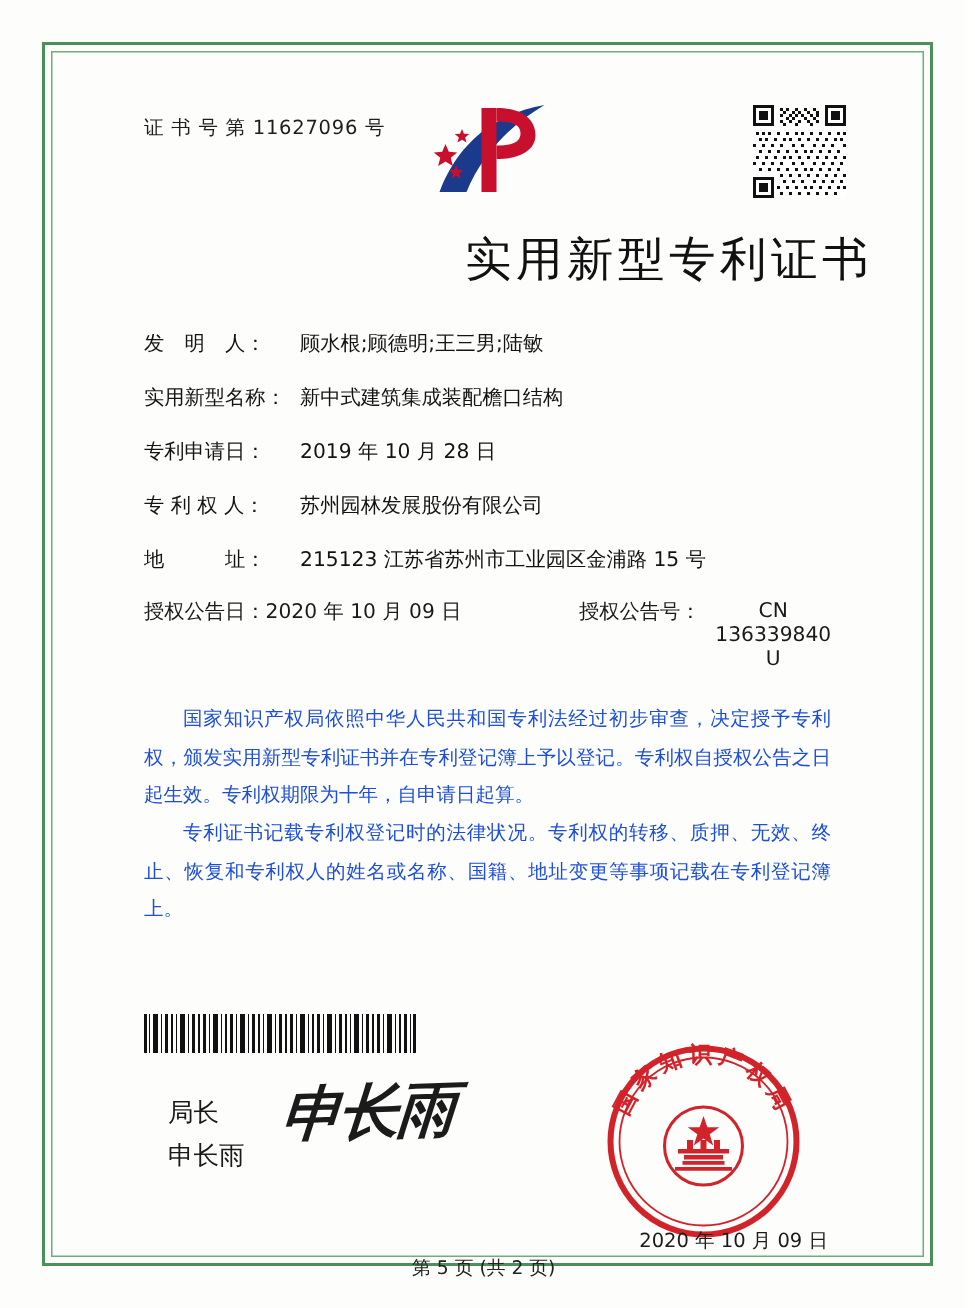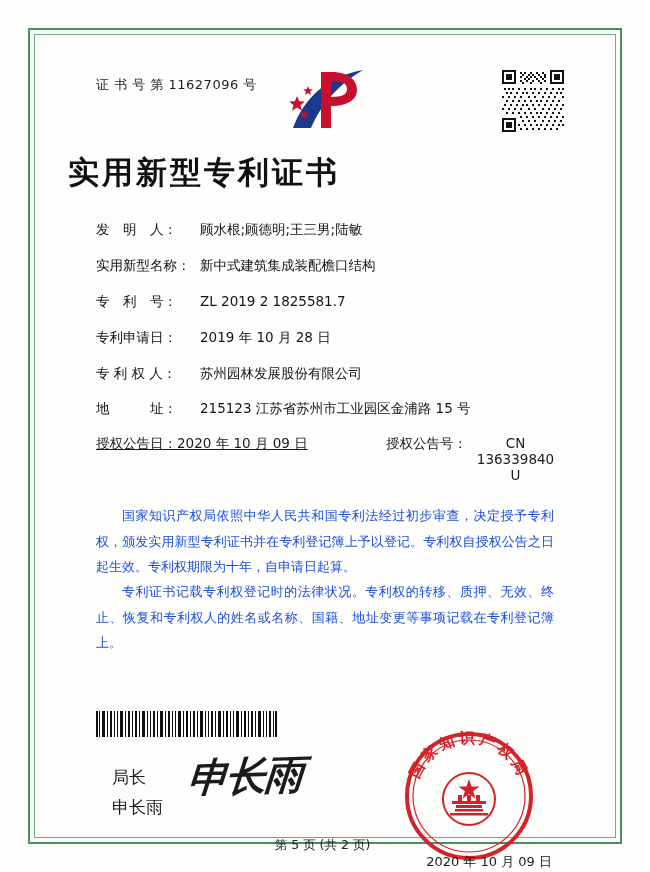--- a/index.html
+++ b/index.html
@@ -68,23 +68,23 @@
     height: 72px;
   }
   .qr {
     position: absolute;
     right: 18px;
     top: 8px;
     width: 62px;
     height: 62px;
   }
   .title {
-    text-align: left;
+    text-align: right;
     font-size: 31px;
-    font-weight: bold;
+    font-weight: normal;
     letter-spacing: 3px;
     margin-top: 12px;
     margin-bottom: 26px;
     color: #111;
     font-family: "DejaVu Sans", "Liberation Sans", sans-serif;
   }
   .fields {
     padding: 0 26px 0 28px;
   }
   .field {
@@ -107,21 +107,20 @@
   .field-split {
     display: flex;
     align-items: baseline;
     font-size: 13.5px;
     margin-bottom: 14px;
   }
   .field-split .part1 {
     display: flex;
     width: 290px;
     flex: 0 0 290px;
-    text-decoration: underline;
   }
   .field-split .part2 {
     display: flex;
     flex: 1 1 auto;
     text-align: center;
   }
   .field-split .lbl2 {
     white-space: nowrap;
     margin-right: 8px;
   }
@@ -386,24 +385,20 @@
       <div class="field">
         <span class="lbl">发　明　人：</span>
         <span class="val">顾水根;顾德明;王三男;陆敏</span>
       </div>
 
       <div class="field">
         <span class="lbl">实用新型名称：</span>
         <span class="val">新中式建筑集成装配檐口结构</span>
       </div>
 
-      <div class="field">
-        <span class="lbl">专　利　号：</span>
-        <span class="val">ZL 2019 2 1825581.7</span>
-      </div>
 
       <div class="field">
         <span class="lbl">专利申请日：</span>
         <span class="val">2019 年 10 月 28 日</span>
       </div>
 
       <div class="field">
         <span class="lbl">专 利 权 人：</span>
         <span class="val">苏州园林发展股份有限公司</span>
       </div>

